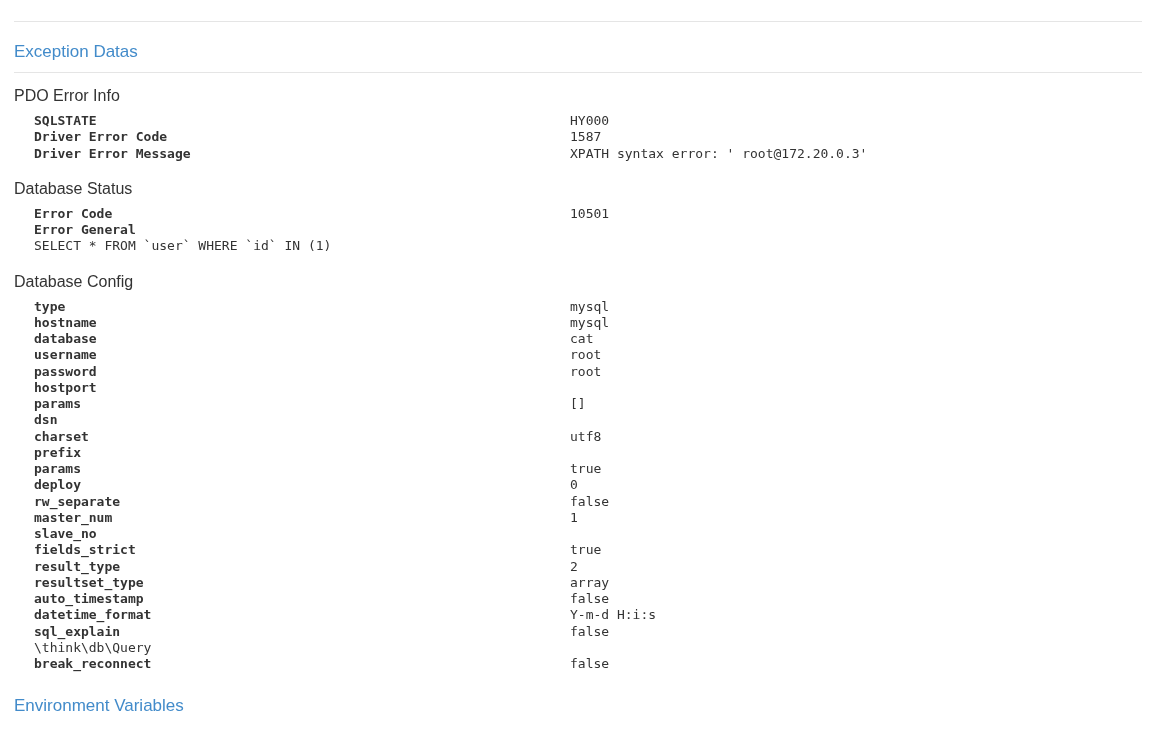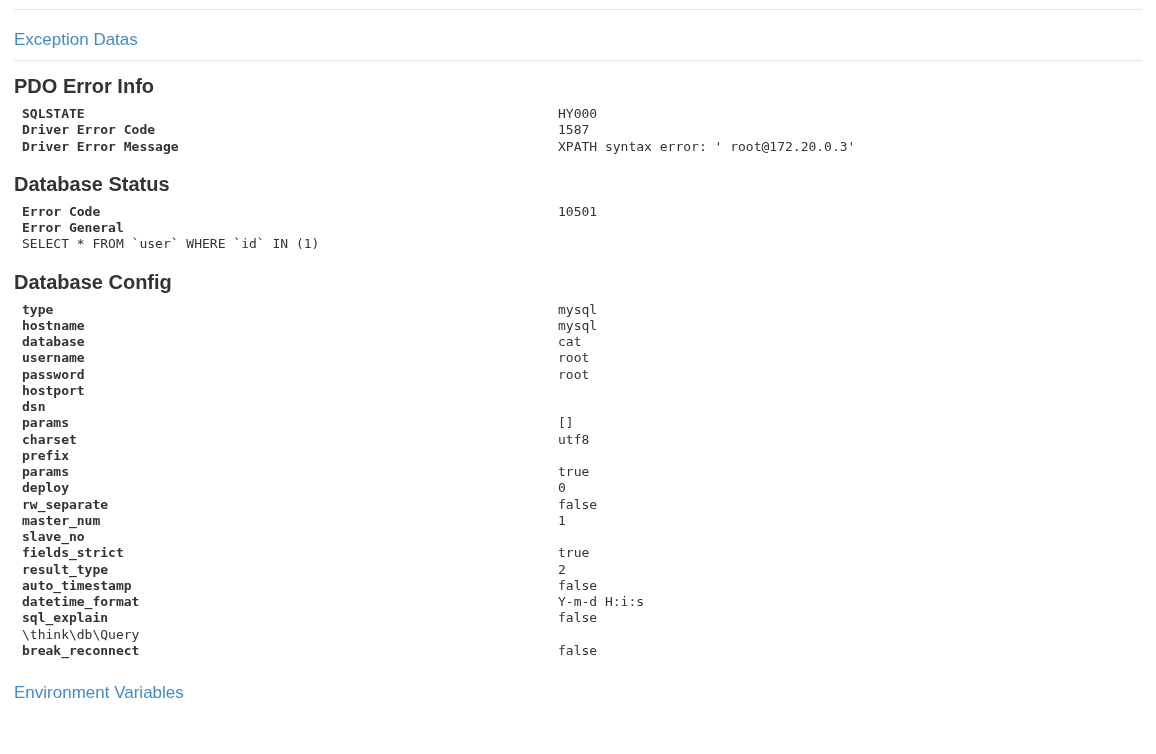--- a/index.html
+++ b/index.html
@@ -3,46 +3,46 @@
 <meta charset="utf-8">
 <style>
   * { margin: 0; padding: 0; box-sizing: border-box; }
   html, body {
     font-family: -apple-system, BlinkMacSystemFont, "Segoe UI", Helvetica, Arial, sans-serif;
     font-size: 14px;
     color: #333;
     background: #fff;
     width: 1156px;
   }
-  .container { padding: 4px 14px; }
+  .container { padding: 16px 14px; }
   .top-rule {
     height: 6px;
     border-bottom: 1px solid #e5e5e5;
     margin-bottom: 14px;
   }
   .section-title {
     color: #428bca;
     font-size: 17px;
     font-weight: 400;
     padding: 6px 0 10px 0;
     cursor: pointer;
   }
   .section-hr {
     border: 0;
     border-top: 1px solid #e5e5e5;
     margin-bottom: 14px;
   }
   .sub-title {
-    font-size: 20px;
-    font-weight: 700;
+    font-size: 16px;
+    font-weight: 400;
     color: #333;
     margin: 8px 0 8px 0;
   }
   .kv-block {
-    margin-left: 8px;
+    margin-left: 20px;
     margin-bottom: 18px;
   }
   .kv-row {
     display: flex;
     line-height: 1.25;
     font-family: "DejaVu Sans Mono", Menlo, Consolas, "Courier New", monospace;
     font-size: 13px;
     color: #333;
   }
   .kv-key {
@@ -115,26 +115,26 @@
         </div>
         <div class="kv-row">
           <div class="kv-key">password</div>
           <div class="kv-val">root</div>
         </div>
         <div class="kv-row">
           <div class="kv-key">hostport</div>
           <div class="kv-val"></div>
         </div>
         <div class="kv-row">
+          <div class="kv-key">params</div>
+          <div class="kv-val">[]</div>
+        </div>
+        <div class="kv-row">
           <div class="kv-key">dsn</div>
           <div class="kv-val"></div>
-        </div>
-        <div class="kv-row">
-          <div class="kv-key">params</div>
-          <div class="kv-val">[]</div>
         </div>
         <div class="kv-row">
           <div class="kv-key">charset</div>
           <div class="kv-val">utf8</div>
         </div>
         <div class="kv-row">
           <div class="kv-key">prefix</div>
           <div class="kv-val"></div>
         </div>
         <div class="kv-row">
@@ -159,20 +159,24 @@
         </div>
         <div class="kv-row">
           <div class="kv-key">fields_strict</div>
           <div class="kv-val">true</div>
         </div>
         <div class="kv-row">
           <div class="kv-key">result_type</div>
           <div class="kv-val">2</div>
         </div>
         <div class="kv-row">
+          <div class="kv-key">resultset_type</div>
+          <div class="kv-val">array</div>
+        </div>
+        <div class="kv-row">
           <div class="kv-key">auto_timestamp</div>
           <div class="kv-val">false</div>
         </div>
         <div class="kv-row">
           <div class="kv-key">datetime_format</div>
           <div class="kv-val">Y-m-d H:i:s</div>
         </div>
         <div class="kv-row">
           <div class="kv-key">sql_explain</div>
           <div class="kv-val">false</div>

